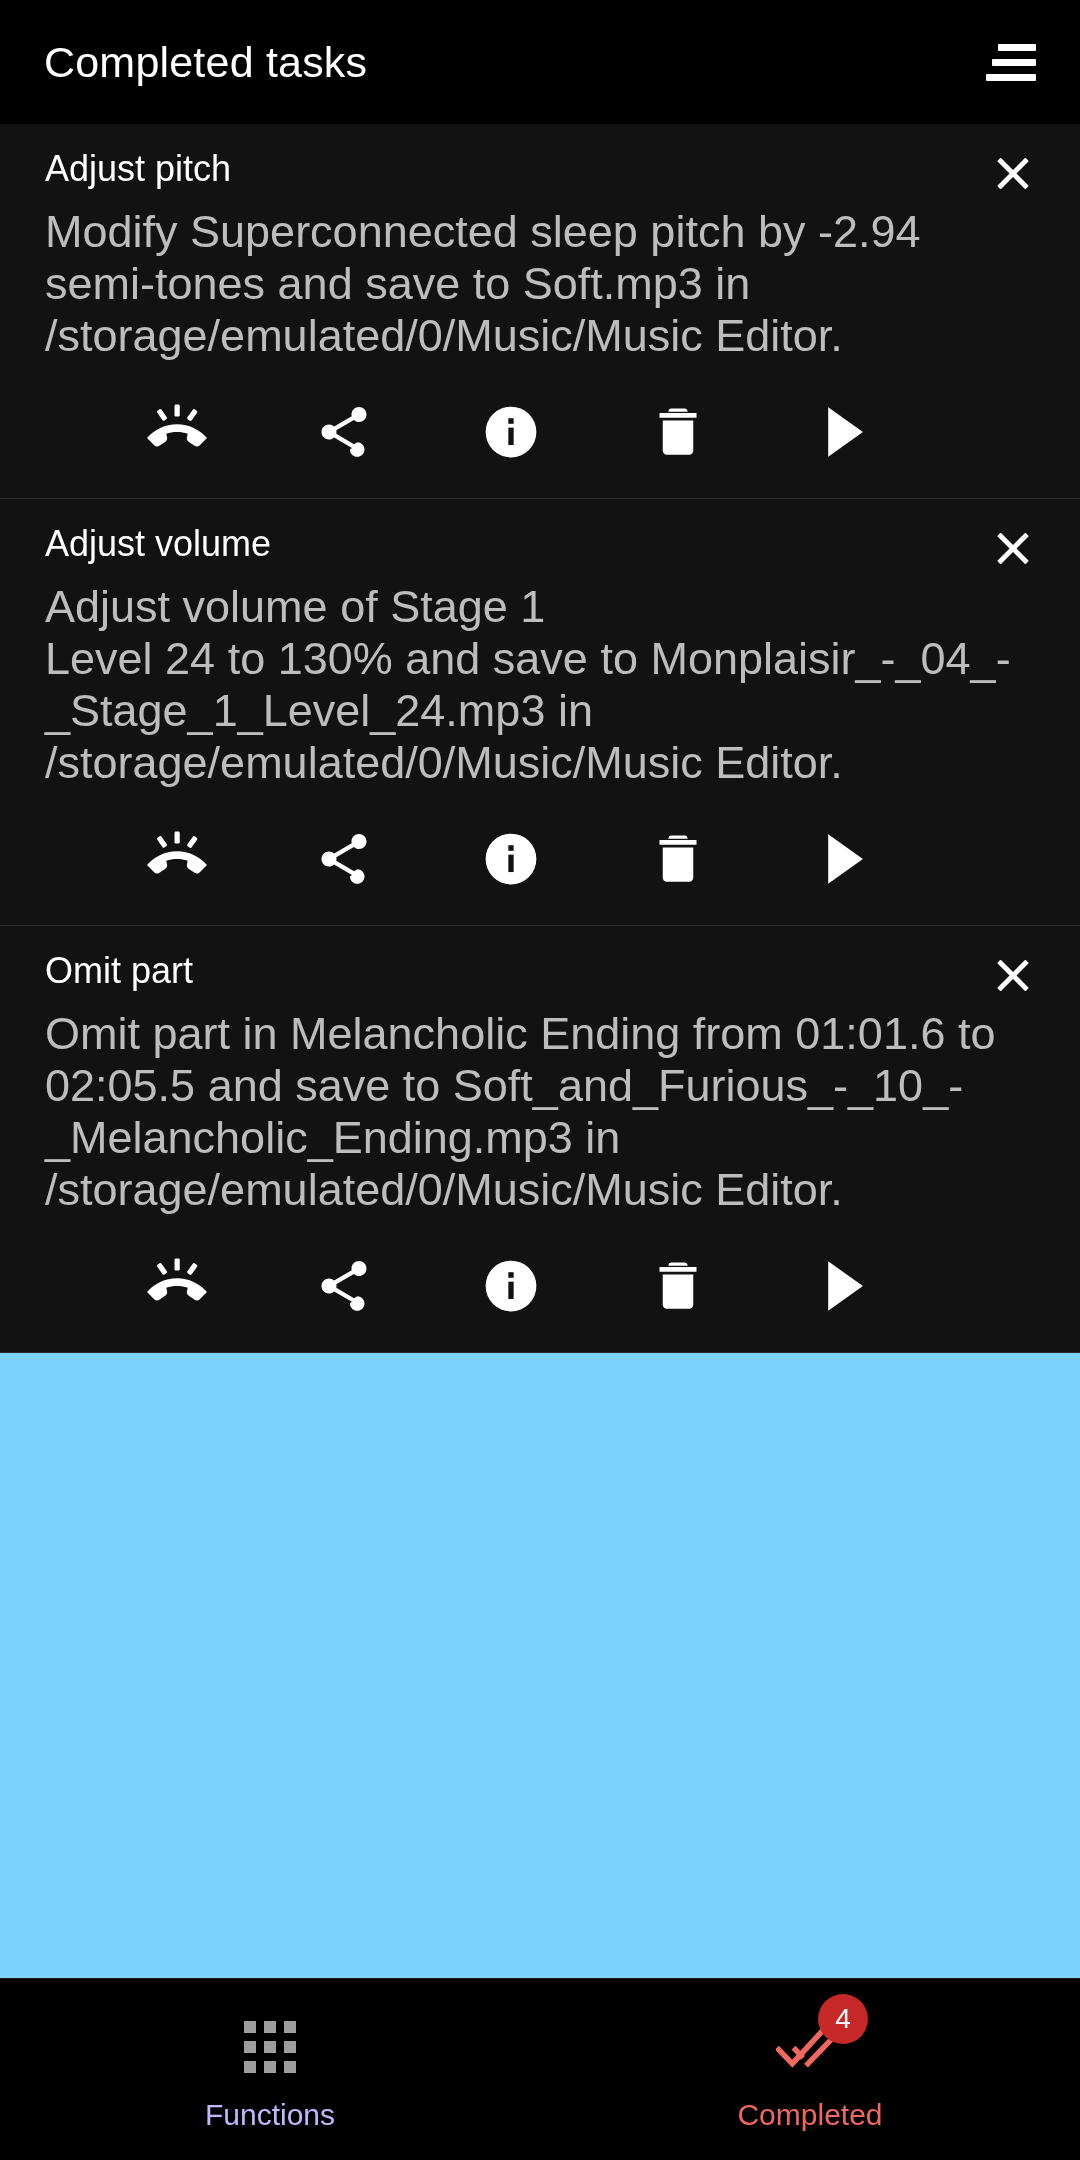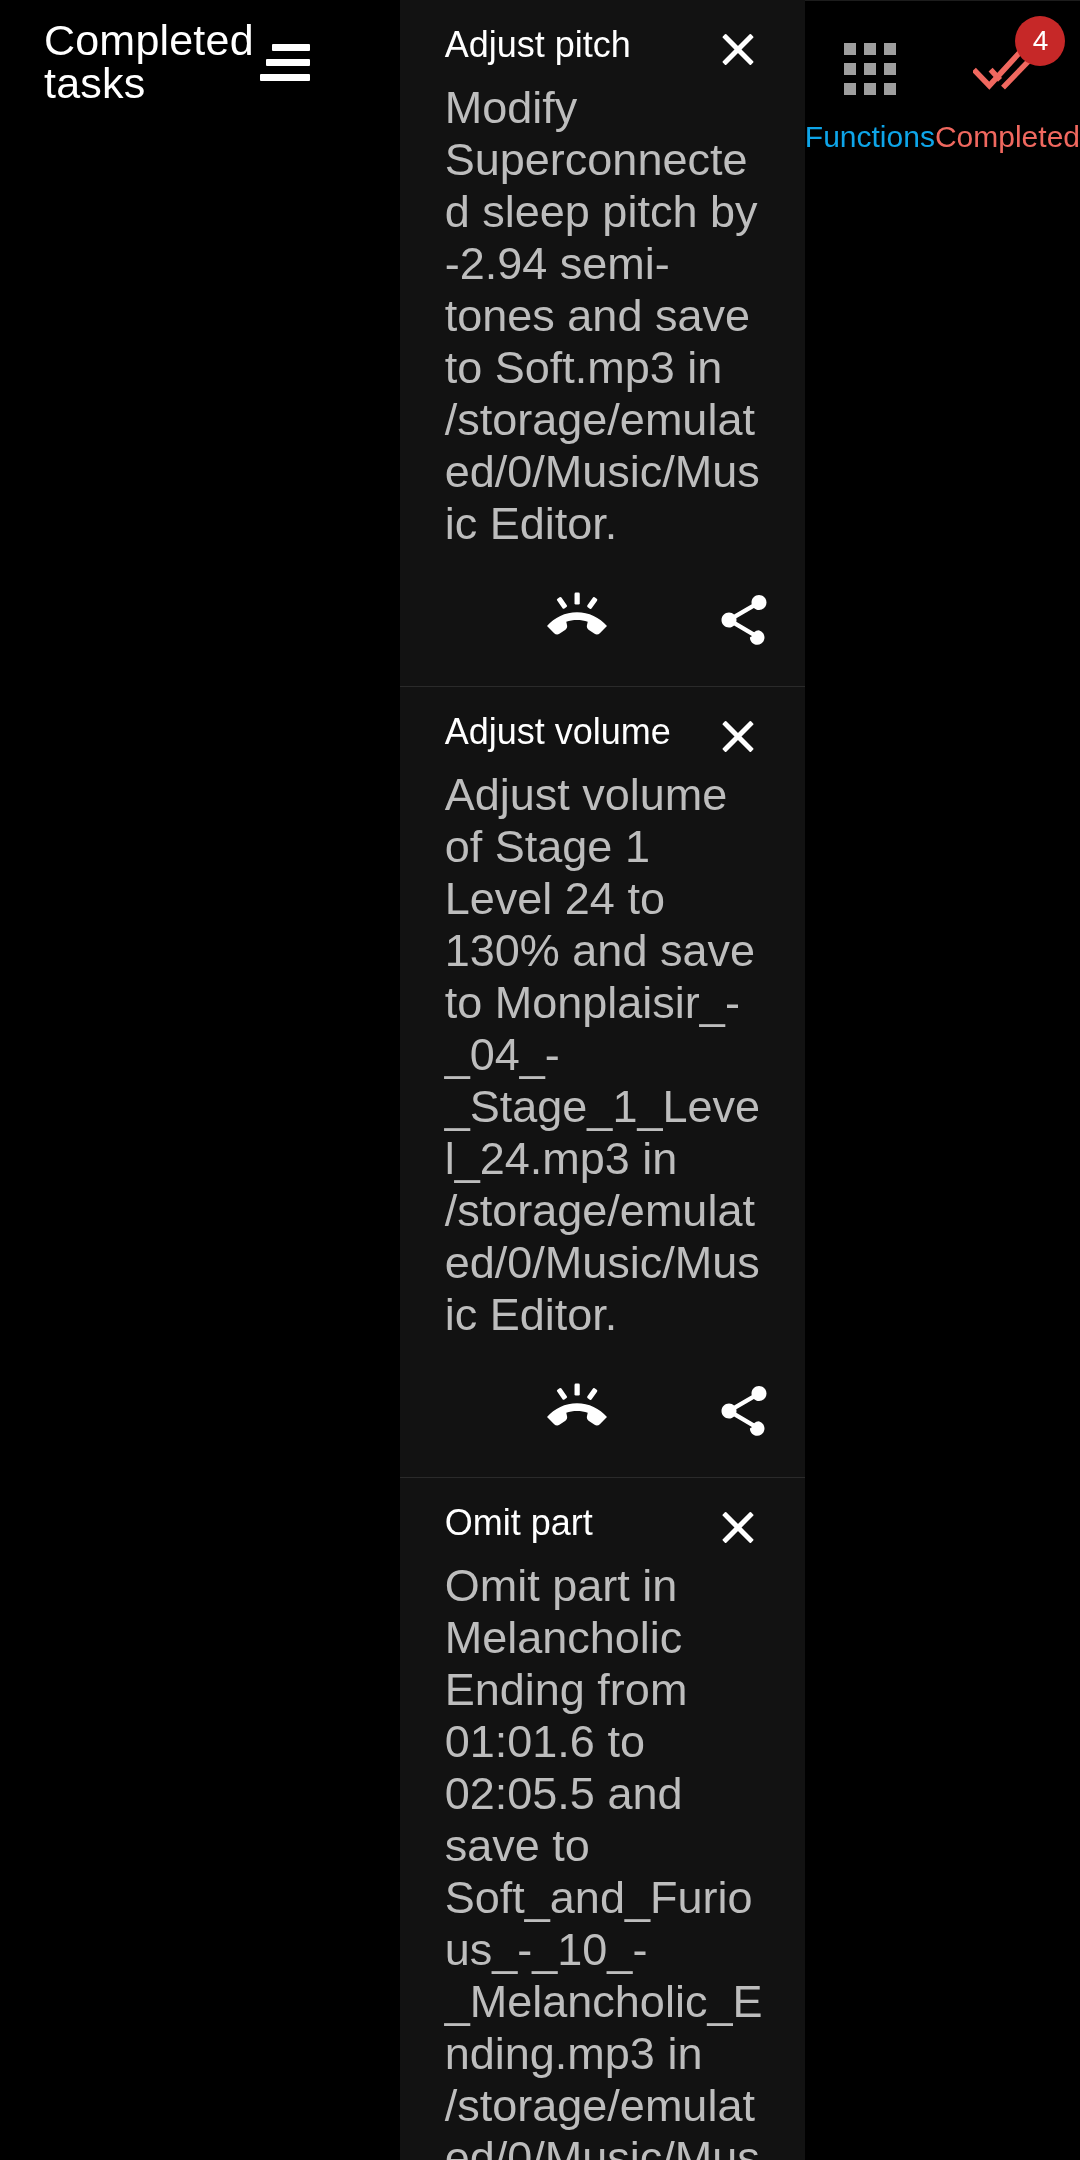--- a/index.html
+++ b/index.html
@@ -2,21 +2,21 @@
 <html><head>
 <meta charset="utf-8">
 <style>
   * { margin:0; padding:0; box-sizing:border-box; }
   html,body {
     width:1080px; height:2160px;
     background:#000;
     font-family:"Liberation Sans", sans-serif;
     overflow:hidden;
   }
-  .screen { width:1080px; height:2160px; display:flex; background:#000; position:relative; }
+  .screen { width:1080px; height:2160px; display:flex; flex-direction:column; background:#000; position:relative; }
 
   
   .appbar {
     height:124px; min-height:124px;
     background:#000000;
     display:flex; align-items:center; justify-content:space-between;
     padding:0 44px 0 44px;
   }
   .appbar-title {
     color:#ffffff;
@@ -27,24 +27,23 @@
   }
   .sort-icon { width:56px; height:56px; display:flex; flex-direction:column; align-items:flex-end; justify-content:center; gap:8px; cursor:pointer; }
   .sort-icon i { display:block; height:7px; background:#ffffff; border-radius:1px; }
   .sort-icon i:nth-child(1){ width:38px; }
   .sort-icon i:nth-child(2){ width:44px; }
   .sort-icon i:nth-child(3){ width:50px; }
 
   
   .list {
     flex:1 1 auto;
-    background:#0369a1;
+    background:#7dd3fc;
     overflow:hidden;
     position:relative;
-    margin-left:46px;
   }
   .task-card {
     background:#121212;
     padding:22px 40px 0 45px;
     position:relative;
     border-bottom:1px solid #2a2a2a;
   }
   .task-head { display:flex; align-items:flex-start; justify-content:space-between; }
   .task-title {
     color:#ffffff;
@@ -96,21 +95,21 @@
   .nav-item {
     flex:1 1 0;
     display:flex; flex-direction:column;
     align-items:center; justify-content:center;
     gap:22px;
     cursor:pointer;
     position:relative;
     padding-top:6px;
   }
   .nav-icon-wrap { position:relative; width:76px; height:62px; display:flex; align-items:center; justify-content:center; }
-  .nav-label { font-size:30px; color:#0ea5e9; line-height:1; }
+  .nav-label { font-size:30px; color:#c4b5fd; line-height:1; }
   .nav-item.active .nav-label { color:#f0685f; }
   .badge {
     position:absolute;
     top:-22px; right:-20px;
     min-width:50px; height:50px;
     border-radius:25px;
     background:#c62828;
     color:#ffffff;
     font-size:28px;
     display:flex; align-items:center; justify-content:center;

